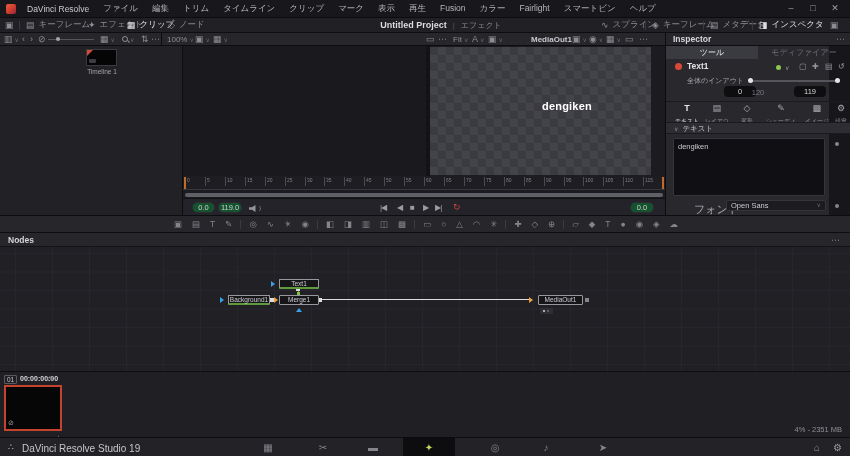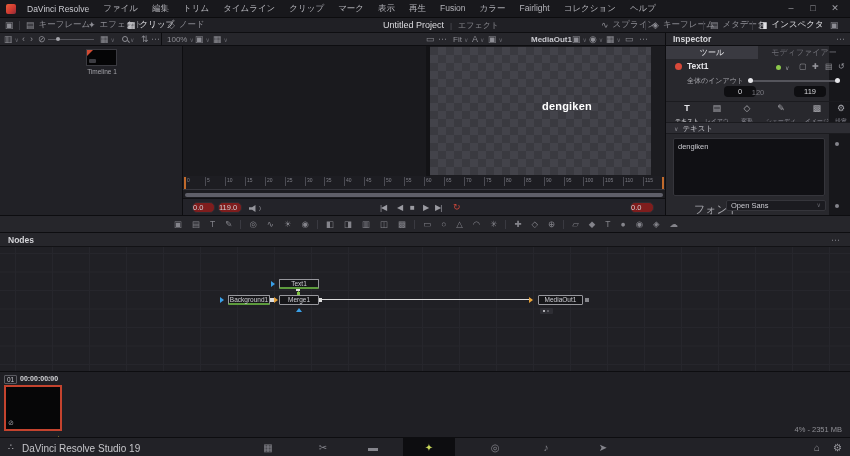--- a/index.html
+++ b/index.html
@@ -19,21 +19,21 @@
   .winbtn{width:22px;text-align:center;color:#9d9da3;font-size:9px;line-height:17px}
 
   
   #row2{position:absolute;top:18px;left:0;width:850px;height:15px;background:#202025;border-bottom:1px solid #0e0e11}
   .r2btn{position:absolute;top:0;height:14px;display:flex;align-items:center;gap:4px;font-size:8.5px;color:#8f8f96;white-space:nowrap}
   .r2btn .ico{font-size:9px}
   .r2btn.active{color:#e0e0e4}
   .r2btn.active .ico{color:#e0e0e4}
   .r2sep{position:absolute;top:3px;width:1px;height:9px;background:#38383f}
   #proj-title{position:absolute;top:0;left:441px;transform:translateX(-50%);height:14px;display:flex;align-items:center;gap:6px;white-space:nowrap}
-  #proj-title .t{font-size:9px;font-weight:normal;color:#dcdce0}
+  #proj-title .t{font-size:9px;font-weight:bold;color:#dcdce0}
   #proj-title .bar{color:#55555c;font-size:8px}
   #proj-title .s{font-size:8px;color:#8a8a90}
 
   
   #row3{position:absolute;top:33px;left:0;width:850px;height:13px;background:#26262b;border-bottom:1px solid #0d0d10}
   #row3 .seam{position:absolute;top:0;width:1px;height:13px;background:#0d0d10}
   .r3item{position:absolute;top:0;height:12px;display:flex;align-items:center;font-size:8px;color:#8d8d94;white-space:nowrap}
   .slider-track{width:46px;height:1px;background:#55555c;position:relative}
   .slider-track .knob{position:absolute;left:8px;top:-2px;width:4px;height:4px;border-radius:50%;background:#a7a7ad}
   .search-glass{width:6px;height:6px;border:1px solid #8d8d94;border-radius:50%;position:relative;display:inline-block}
@@ -62,21 +62,21 @@
                      linear-gradient(45deg,#43434a 25%,transparent 25%,transparent 75%,#43434a 75%);
     background-size:16px 16px;background-position:0 0,8px 8px}
   .canvas-text{position:absolute;left:112px;top:53px;font-size:11px;font-weight:bold;color:#fff;letter-spacing:.2px}
   #ruler{position:absolute;left:0;top:130px;width:482px;height:14px;background:#1d1d22;border-bottom:1px solid #36363d;display:flex;padding:0 2px}
   .rcell{flex:1;position:relative}
   .rcell .tick{position:absolute;left:0;top:1px;width:1px;height:9px;background:#4b4b53}
   .rnum{position:absolute;left:2px;top:2px;font-style:normal;font-size:8px;color:#7e7e86;transform:scale(.62);transform-origin:top left;white-space:nowrap}
   .rmark{position:absolute;top:131px;width:2px;height:12px;background:#c06a2c}
   #vscroll{position:absolute;left:2px;top:147px;width:478px;height:4px;background:#5f5f68;border-radius:2px}
   #transport{position:absolute;left:0;top:152px;width:482px;height:17px;background:#232329;border-top:1px solid #101013}
-  .tbox{position:absolute;top:3px;height:11px;background:#7f1d1d;border:1px solid #2c2c32;border-radius:5px;font-size:7.5px;color:#cfcfd4;line-height:9px}
+  .tbox{position:absolute;top:3px;height:11px;background:#14532d;border:1px solid #2c2c32;border-radius:5px;font-size:7.5px;color:#cfcfd4;text-align:center;line-height:9px}
   .speaker{position:absolute;left:66px;top:6px;width:9px;height:7px;background:#95959c;clip-path:polygon(0 32%,34% 32%,72% 0,72% 100%,34% 68%,0 68%)}
   .speaker-wave{position:absolute;left:76px;top:6px;font-size:6px;color:#95959c}
   .tctl{position:absolute;top:4px;font-size:8px;color:#9b9ba2;letter-spacing:-1px}
   .tctl.loop{color:#c9463a;font-size:9px;top:3px;letter-spacing:0}
 
   
   #inspector{position:absolute;left:665px;top:46px;width:164px;height:169px;background:#28282d;border-left:1px solid #0d0d10}
   .insp-tab{position:absolute;top:0;height:13px;width:92px;text-align:center;font-size:8px;line-height:13px}
   .insp-tab.on{background:#3a3a41;color:#e6e6ea}
   .insp-tab.off{left:92px;color:#6e6e75}
@@ -156,21 +156,21 @@
       <span class="menu">編集</span>
       <span class="menu">トリム</span>
       <span class="menu">タイムライン</span>
       <span class="menu">クリップ</span>
       <span class="menu">マーク</span>
       <span class="menu">表示</span>
       <span class="menu">再生</span>
       <span class="menu">Fusion</span>
       <span class="menu">カラー</span>
       <span class="menu">Fairlight</span>
-      <span class="menu">コレクション</span>
+      <span class="menu">スマートビン</span>
       <span class="menu">ヘルプ</span>
   </nav>
   <div class="winctl">
     <span class="winbtn">–</span>
     <span class="winbtn">□</span>
     <span class="winbtn">✕</span>
   </div>
 </div>
 
 <div id="row2">

